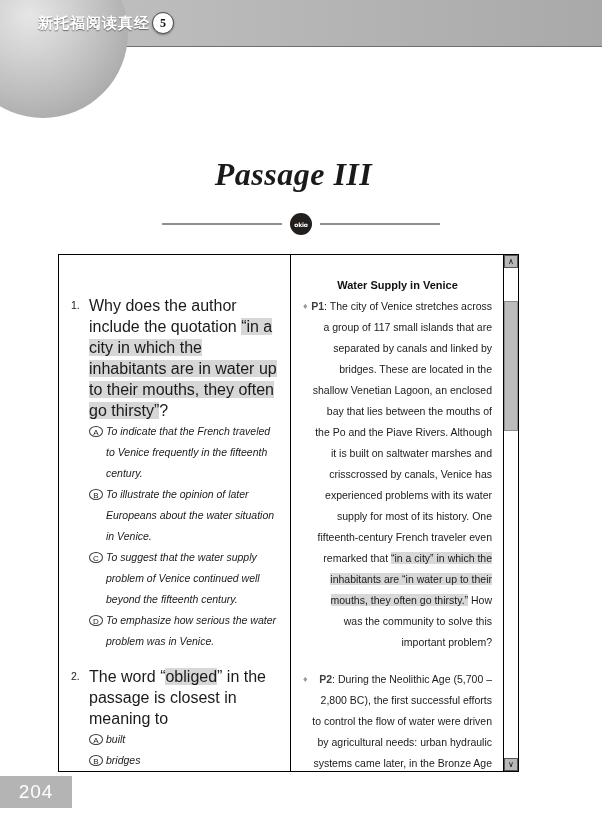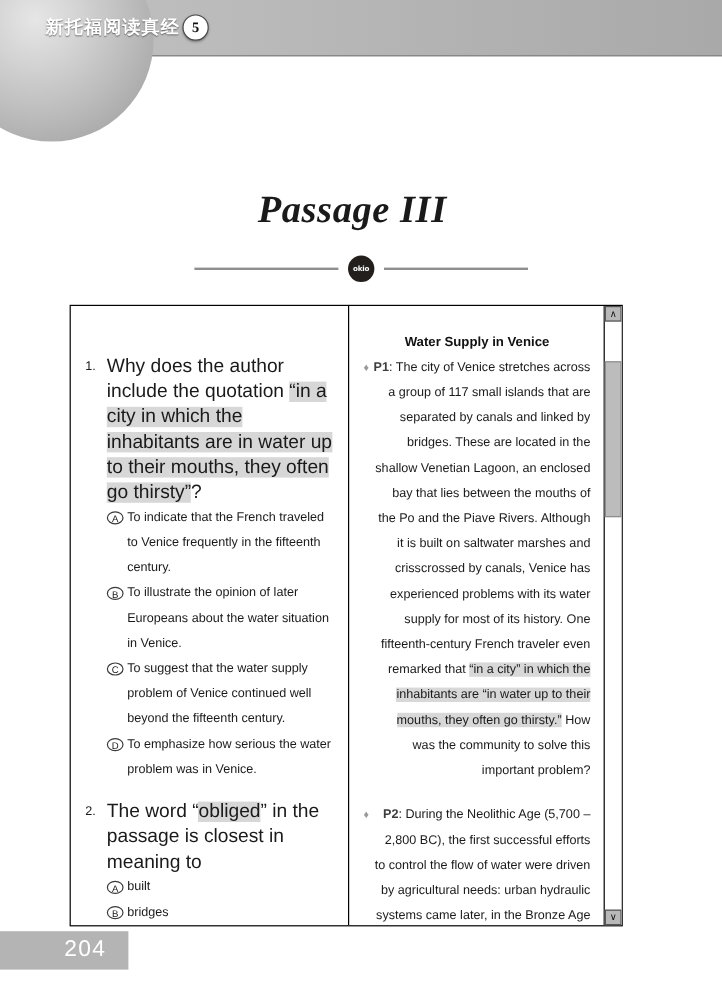--- a/index.html
+++ b/index.html
@@ -85,21 +85,21 @@
   .q-stem{font-size:16px;color:#1a1a1a;line-height:21px;}
   .q-stem .hl{background:#d7d7d7;}
   .choices{margin-top:0;}
   .choice{display:flex;margin-left:18px;}
   .choice-letter{
     flex:0 0 14px;width:14px;height:11px;margin-top:5px;
     border:1px solid #3a3a3a;border-radius:50%;
     font-size:8px;line-height:11px;text-align:center;color:#1a1a1a;
     box-sizing:border-box;
   }
-  .choice-text{font-size:10.5px;line-height:21px;color:#1a1a1a;padding-left:3px;}
+  .choice-text{font-size:10.5px;line-height:21px;color:#1a1a1a;padding-left:3px;font-style:italic;}
 
   
   .p-title{
     text-align:center;font-size:11px;font-weight:bold;color:#111;
     margin:12px 0 5px 0;
   }
   .para{display:flex;margin-bottom:16px;}
   .para-bullet{
     flex:0 0 7px;color:#9a9a9a;font-size:9px;line-height:21px;
   }
@@ -124,21 +124,20 @@
     position:absolute;left:0;width:14px;top:46px;height:130px;
     background:#bcbcbc;border:1px solid #8d8d8d;box-sizing:border-box;
   }
 
   
   .page-number{
     position:absolute;left:0;top:776px;width:72px;height:32px;
     background:#b4b4b4;color:#ffffff;
     font-size:19px;display:flex;align-items:center;justify-content:center;
     letter-spacing:1px;
-    padding-left:35px;
   }
 </style>
 </head>
 <body>
 
 <div class="header-bar"></div>
 <div class="header-circle"></div>
 <div class="header-title">新托福阅读真经</div>
 <div class="header-badge">5</div>
 

